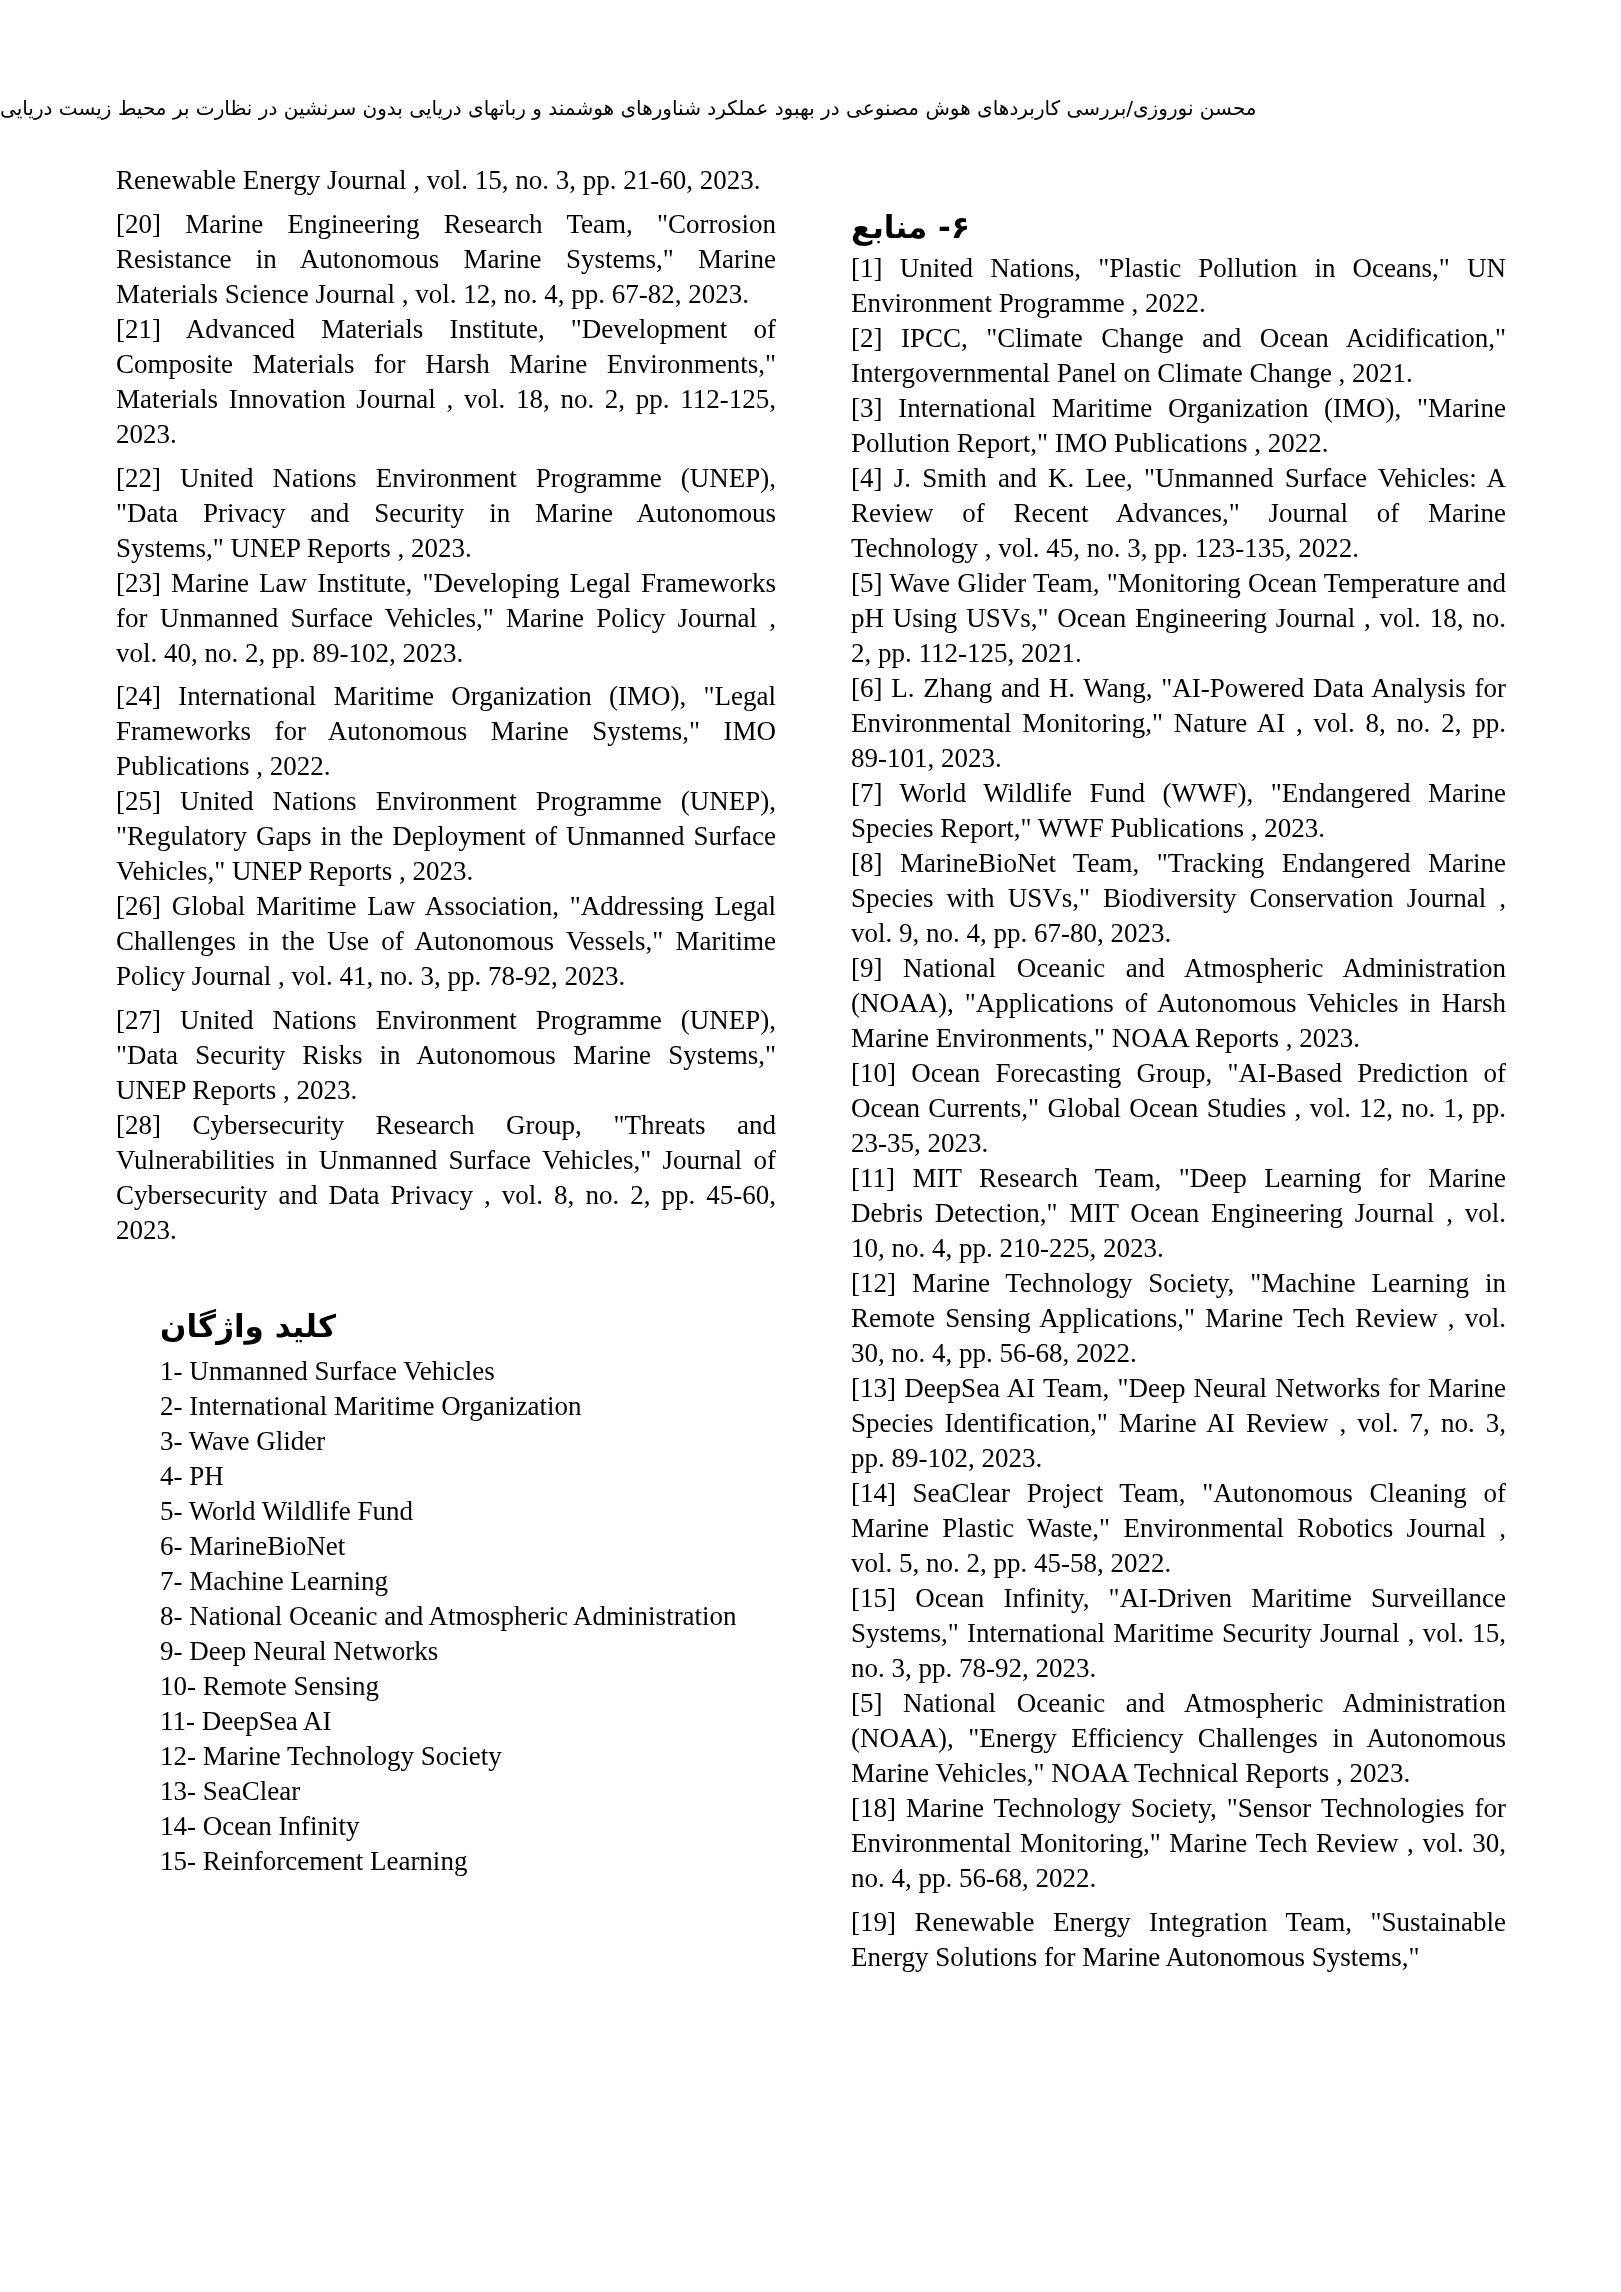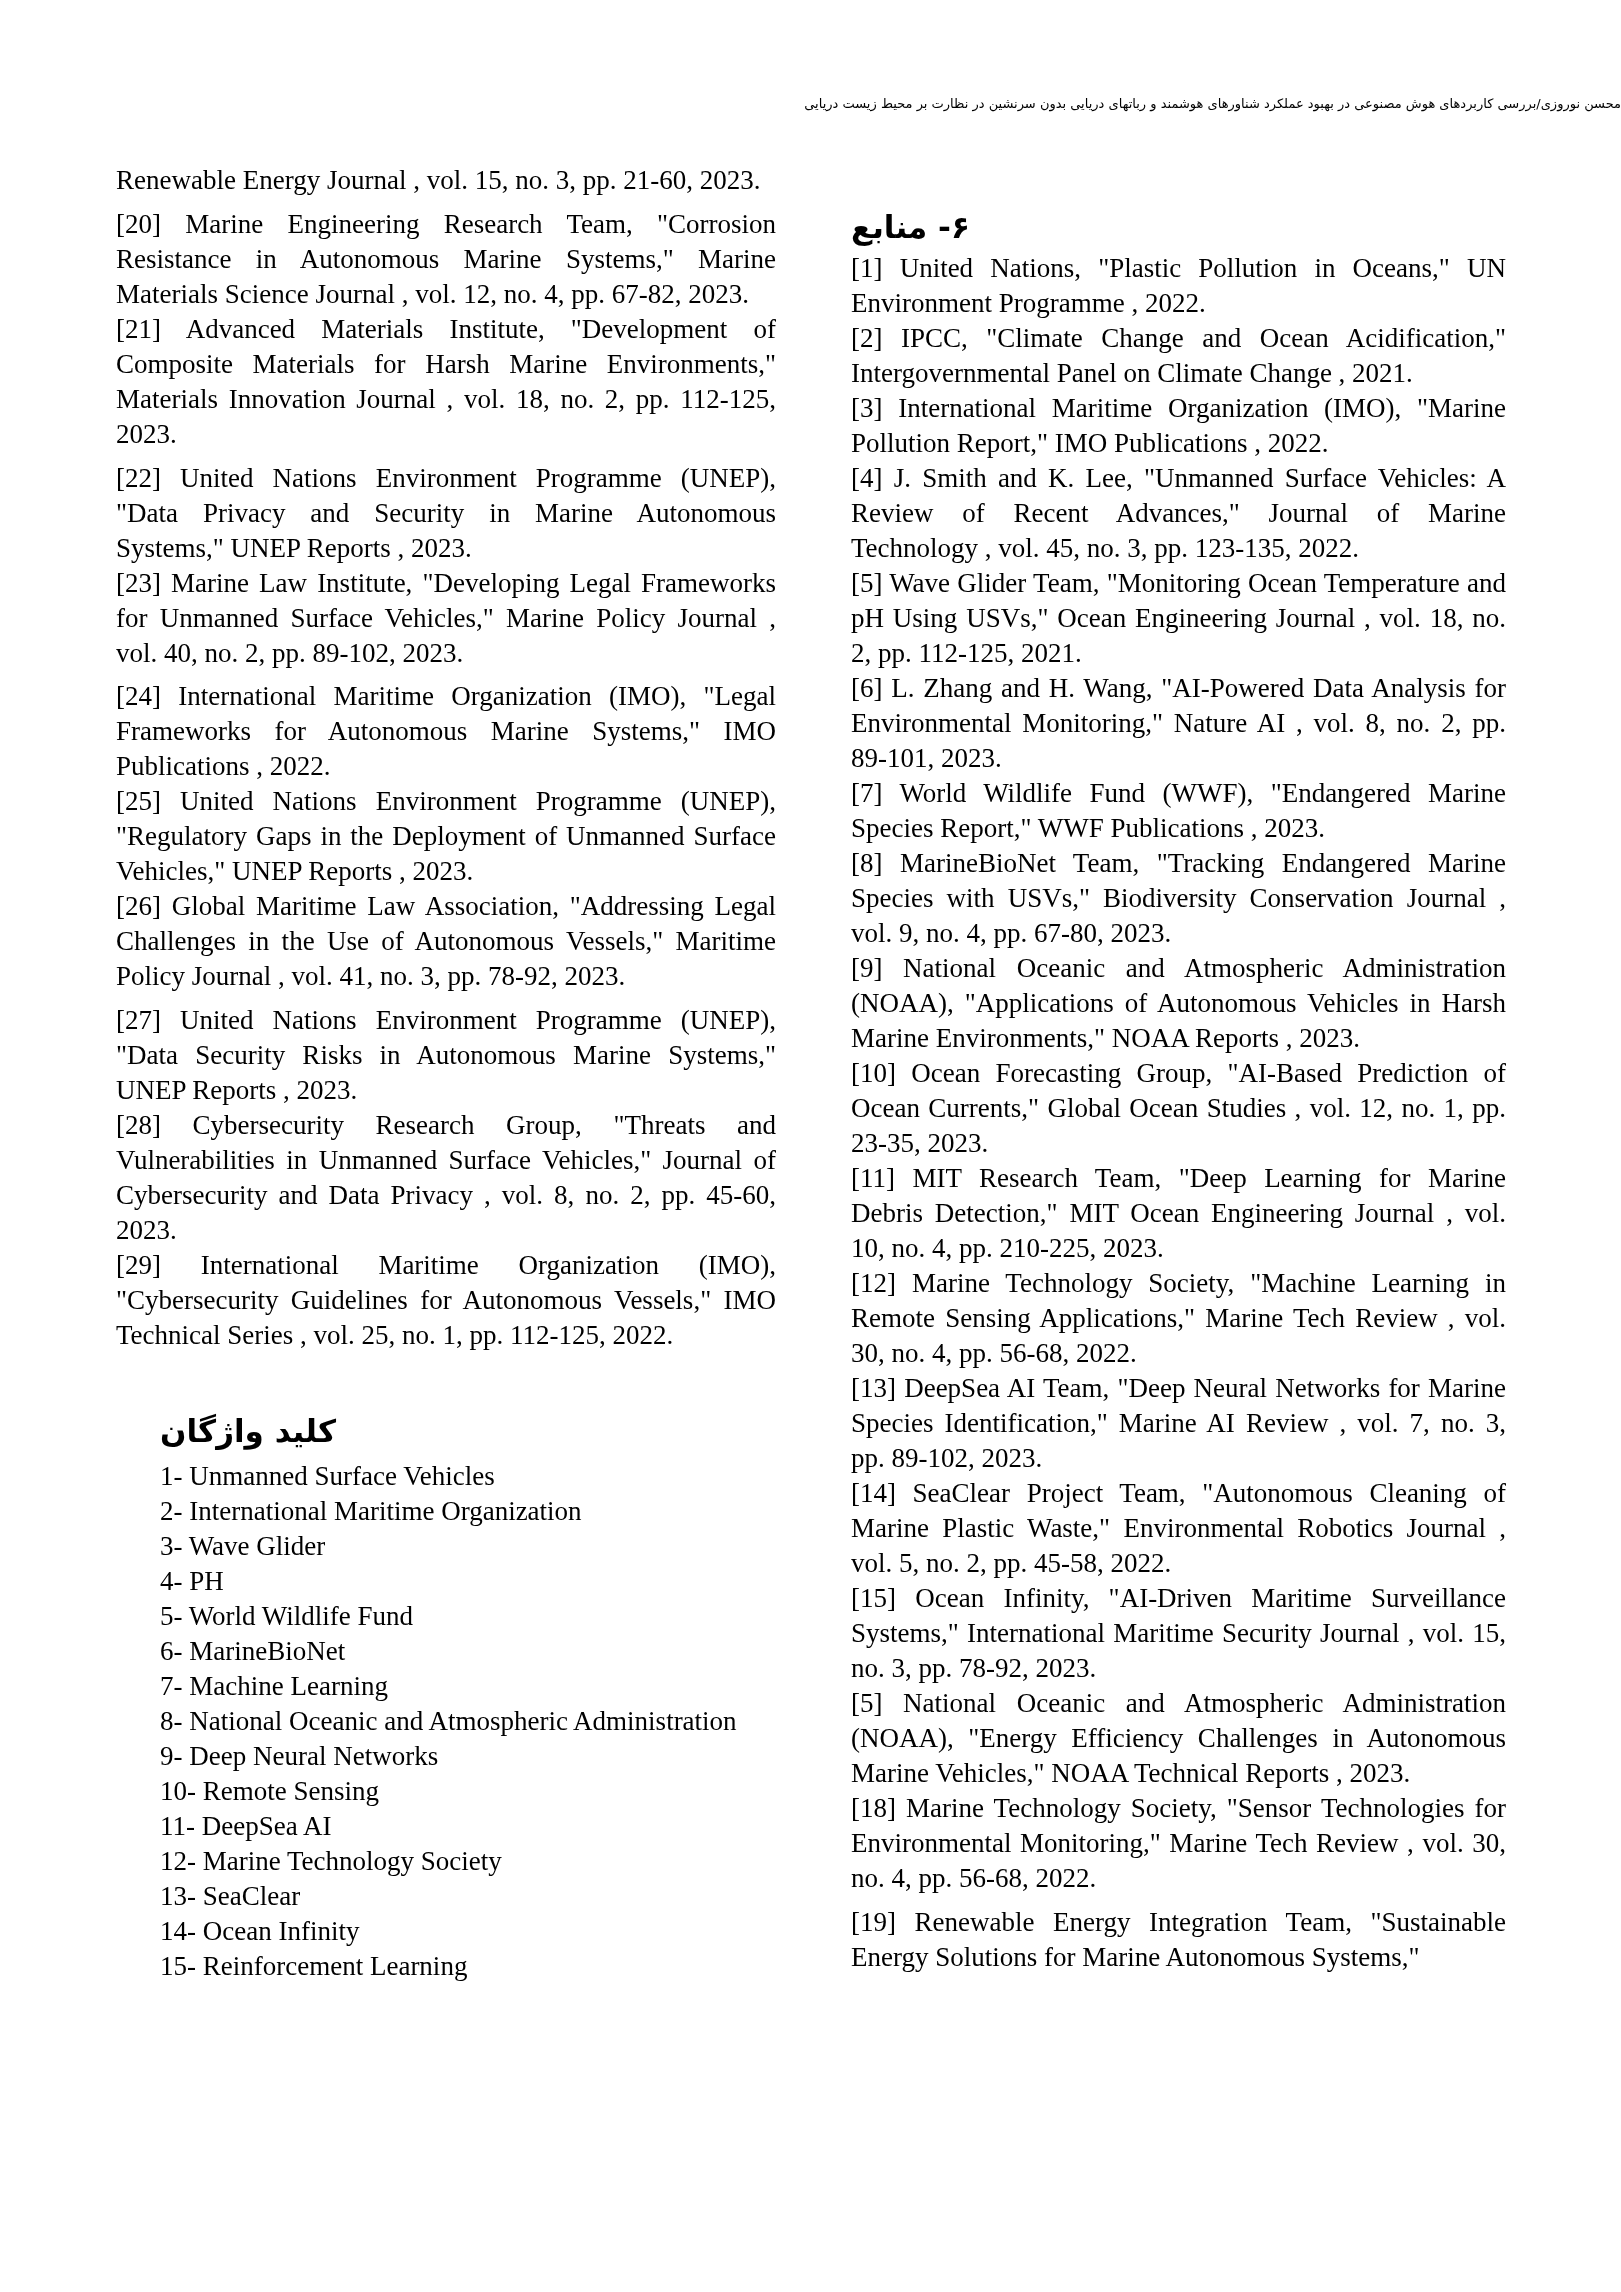--- a/index.html
+++ b/index.html
@@ -1,17 +1,17 @@
 <!DOCTYPE html>
 <html><head>
 <meta charset="utf-8">
 <style>
   html, body { margin: 0; padding: 0; background: #ffffff; }
   body { width: 1621px; height: 2293px; position: relative; overflow: hidden; color: #000; font-family: "Liberation Serif", "DejaVu Serif", serif; }
-  .running-header { position: absolute; top: 96px; left: 0; width: 1621px; text-align: right; direction: rtl; font-family: "DejaVu Sans", sans-serif; font-size: 13px; letter-spacing: 0; }
+  .running-header { position: absolute; top: 96px; left: 0; width: 1621px; text-align: left; direction: rtl; font-family: "DejaVu Sans", sans-serif; font-size: 20px; letter-spacing: 0; }
   .col { position: absolute; font-size: 27px; line-height: 35px; }
   .col-left { left: 116px; top: 163px; width: 660px; }
   .col-right { left: 851px; top: 208px; width: 655px; }
   .ref { text-align: justify; text-align-last: left; margin: 0; }
   .ref.gap { margin-top: 8.8px; }
   .section-title { direction: rtl; text-align: left; font-family: "DejaVu Sans", sans-serif; font-weight: bold; font-size: 31px; line-height: 39px; margin: 0 0 3.9px 0; }
   .kw-block { margin-top: 59px; margin-left: 44px; }
   .kw-title { margin-bottom: 7.8px; }
   .kw-list { list-style: none; margin: 0; padding: 0; }
   .kw-list li { margin: 0; line-height: 35px; }
@@ -25,21 +25,20 @@
   <p class="ref">Renewable Energy Journal , vol. 15, no. 3, pp. 21-60, 2023.</p>
   <p class="ref gap">[20] Marine Engineering Research Team, "Corrosion Resistance in Autonomous Marine Systems," Marine Materials Science Journal , vol. 12, no. 4, pp. 67-82, 2023.</p>
   <p class="ref">[21] Advanced Materials Institute, "Development of Composite Materials for Harsh Marine Environments," Materials Innovation Journal , vol. 18, no. 2, pp. 112-125, 2023.</p>
   <p class="ref gap">[22] United Nations Environment Programme (UNEP), "Data Privacy and Security in Marine Autonomous Systems," UNEP Reports , 2023.</p>
   <p class="ref">[23] Marine Law Institute, "Developing Legal Frameworks for Unmanned Surface Vehicles," Marine Policy Journal , vol. 40, no. 2, pp. 89-102, 2023.</p>
   <p class="ref gap">[24] International Maritime Organization (IMO), "Legal Frameworks for Autonomous Marine Systems," IMO Publications , 2022.</p>
   <p class="ref">[25] United Nations Environment Programme (UNEP), "Regulatory Gaps in the Deployment of Unmanned Surface Vehicles," UNEP Reports , 2023.</p>
   <p class="ref">[26] Global Maritime Law Association, "Addressing Legal Challenges in the Use of Autonomous Vessels," Maritime Policy Journal , vol. 41, no. 3, pp. 78-92, 2023.</p>
   <p class="ref gap">[27] United Nations Environment Programme (UNEP), "Data Security Risks in Autonomous Marine Systems," UNEP Reports , 2023.</p>
   <p class="ref">[28] Cybersecurity Research Group, "Threats and Vulnerabilities in Unmanned Surface Vehicles," Journal of Cybersecurity and Data Privacy , vol. 8, no. 2, pp. 45-60, 2023.</p>
-  <p class="ref">[29] International Maritime Organization (IMO), "Cybersecurity Guidelines for Autonomous Vessels," IMO Technical Series , vol. 25, no. 1, pp. 112-125, 2022.</p>
 
   <div class="kw-block">
     <h2 class="section-title kw-title">کلید واژگان</h2>
     <ul class="kw-list">
       <li>1- Unmanned Surface Vehicles</li>
       <li>2- International Maritime Organization</li>
       <li>3- Wave Glider</li>
       <li>4- PH</li>
       <li>5- World Wildlife Fund</li>
       <li>6- MarineBioNet</li>

